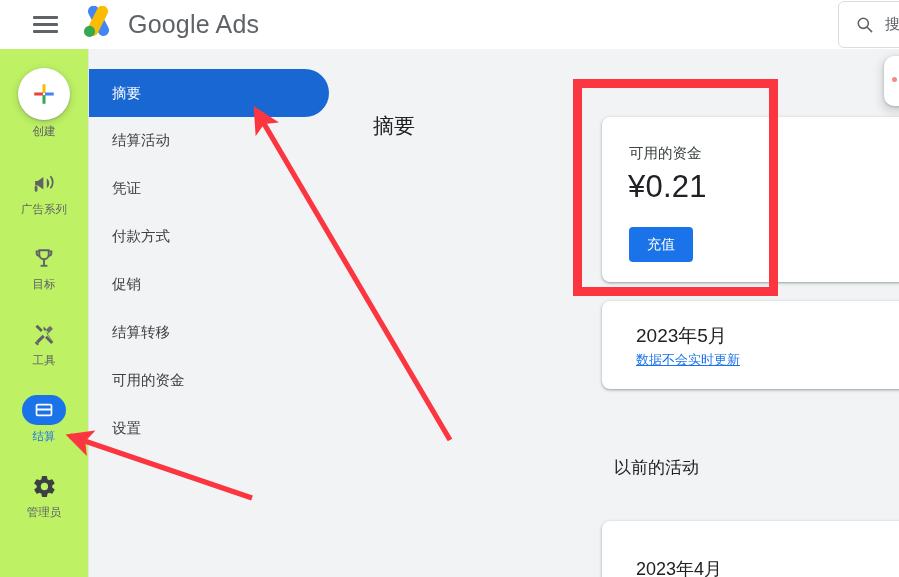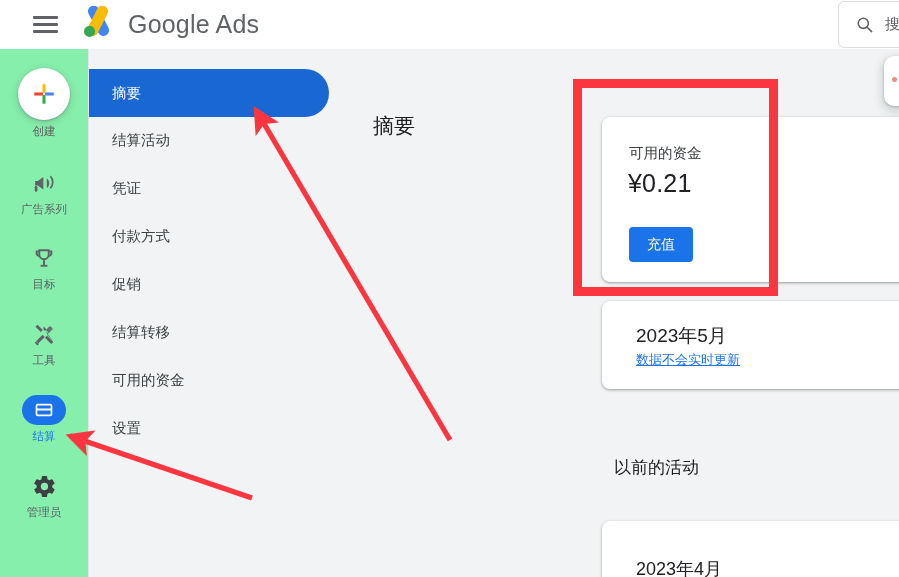--- a/index.html
+++ b/index.html
@@ -30,21 +30,21 @@
   .searchbox .s-text{margin-left:11px;font-size:15px;color:#5f6368;white-space:nowrap;}
   
   .float-card{
     position:absolute;left:884px;top:56px;width:60px;height:50px;background:#fff;
     border-radius:10px;box-shadow:0 1px 3px rgba(60,64,67,.30),0 4px 8px 3px rgba(60,64,67,.15);
     z-index:25;
   }
   .float-card .dot{position:absolute;left:8px;top:21px;width:5px;height:5px;border-radius:50%;background:#f28b82;}
   
   .rail{
-    position:absolute;left:0;top:49px;width:89px;height:528px;background:#86efac;
+    position:absolute;left:0;top:49px;width:89px;height:528px;background:#bef264;
     border-right:1px solid #e3e5e7;box-sizing:border-box;
   }
   .rail-item{position:absolute;left:0;width:88px;text-align:center;cursor:pointer;}
   .rail-label{font-size:11.5px;color:#5f6368;line-height:14px;margin-top:4px;white-space:nowrap;}
   .rail-item.active .rail-label{color:#1a73e8;}
   .create-circle{
     width:52px;height:52px;border-radius:50%;background:#fff;margin:0 auto;
     box-shadow:0 1px 2px rgba(60,64,67,.30),0 2px 6px 2px rgba(60,64,67,.15);
     display:flex;align-items:center;justify-content:center;
   }
@@ -69,21 +69,21 @@
     position:absolute;left:335px;top:49px;width:564px;height:528px;background:#f1f3f4;overflow:hidden;
   }
   .page-title{position:absolute;left:38px;top:63px;font-size:21px;color:#202124;}
   .card{
     position:absolute;background:#fff;border-radius:8px;
     box-shadow:0 1px 2px rgba(60,64,67,.30),0 1px 3px 1px rgba(60,64,67,.15);
   }
   
   .funds-card{left:267px;top:68px;width:352px;height:165px;}
   .funds-label{position:absolute;left:27px;top:27px;font-size:14.5px;color:#3c4043;}
-  .funds-amount{position:absolute;left:26px;top:52px;font-size:25px;color:#202124;letter-spacing:.2px;}
+  .funds-amount{position:absolute;left:26px;top:52px;font-size:31px;color:#202124;letter-spacing:.2px;}
   .topup-btn{
     position:absolute;left:27px;top:110px;height:35px;padding:12px 18px;background:#1a73e8;
     border:none;border-radius:4px;color:#fff;font-size:14px;cursor:pointer;
     font-family:"Liberation Sans","DejaVu Sans",sans-serif;display:flex;align-items:center;
   }
   
   .month-card{left:267px;top:252px;width:352px;height:88px;}
   .month-title{position:absolute;left:34px;top:22px;font-size:19px;color:#202124;}
   .month-link{position:absolute;left:34px;top:50px;font-size:13px;color:#1a73e8;text-decoration:underline;cursor:pointer;}
   

